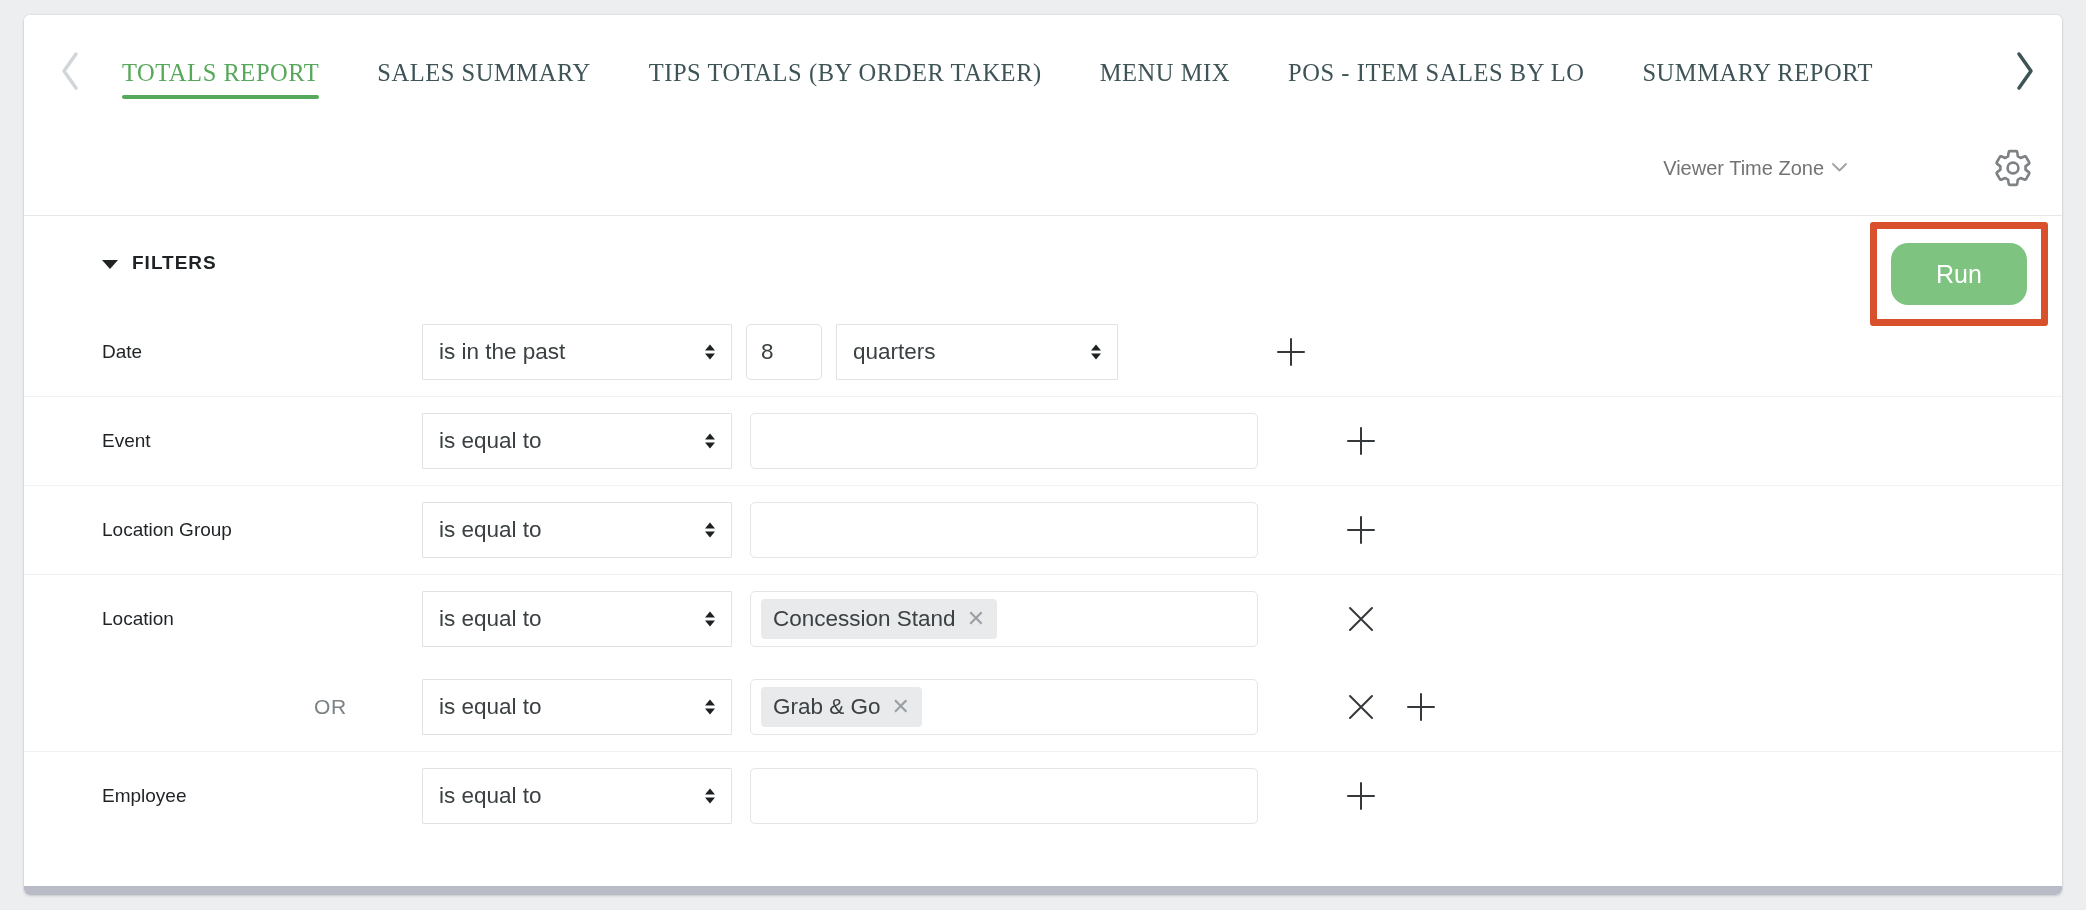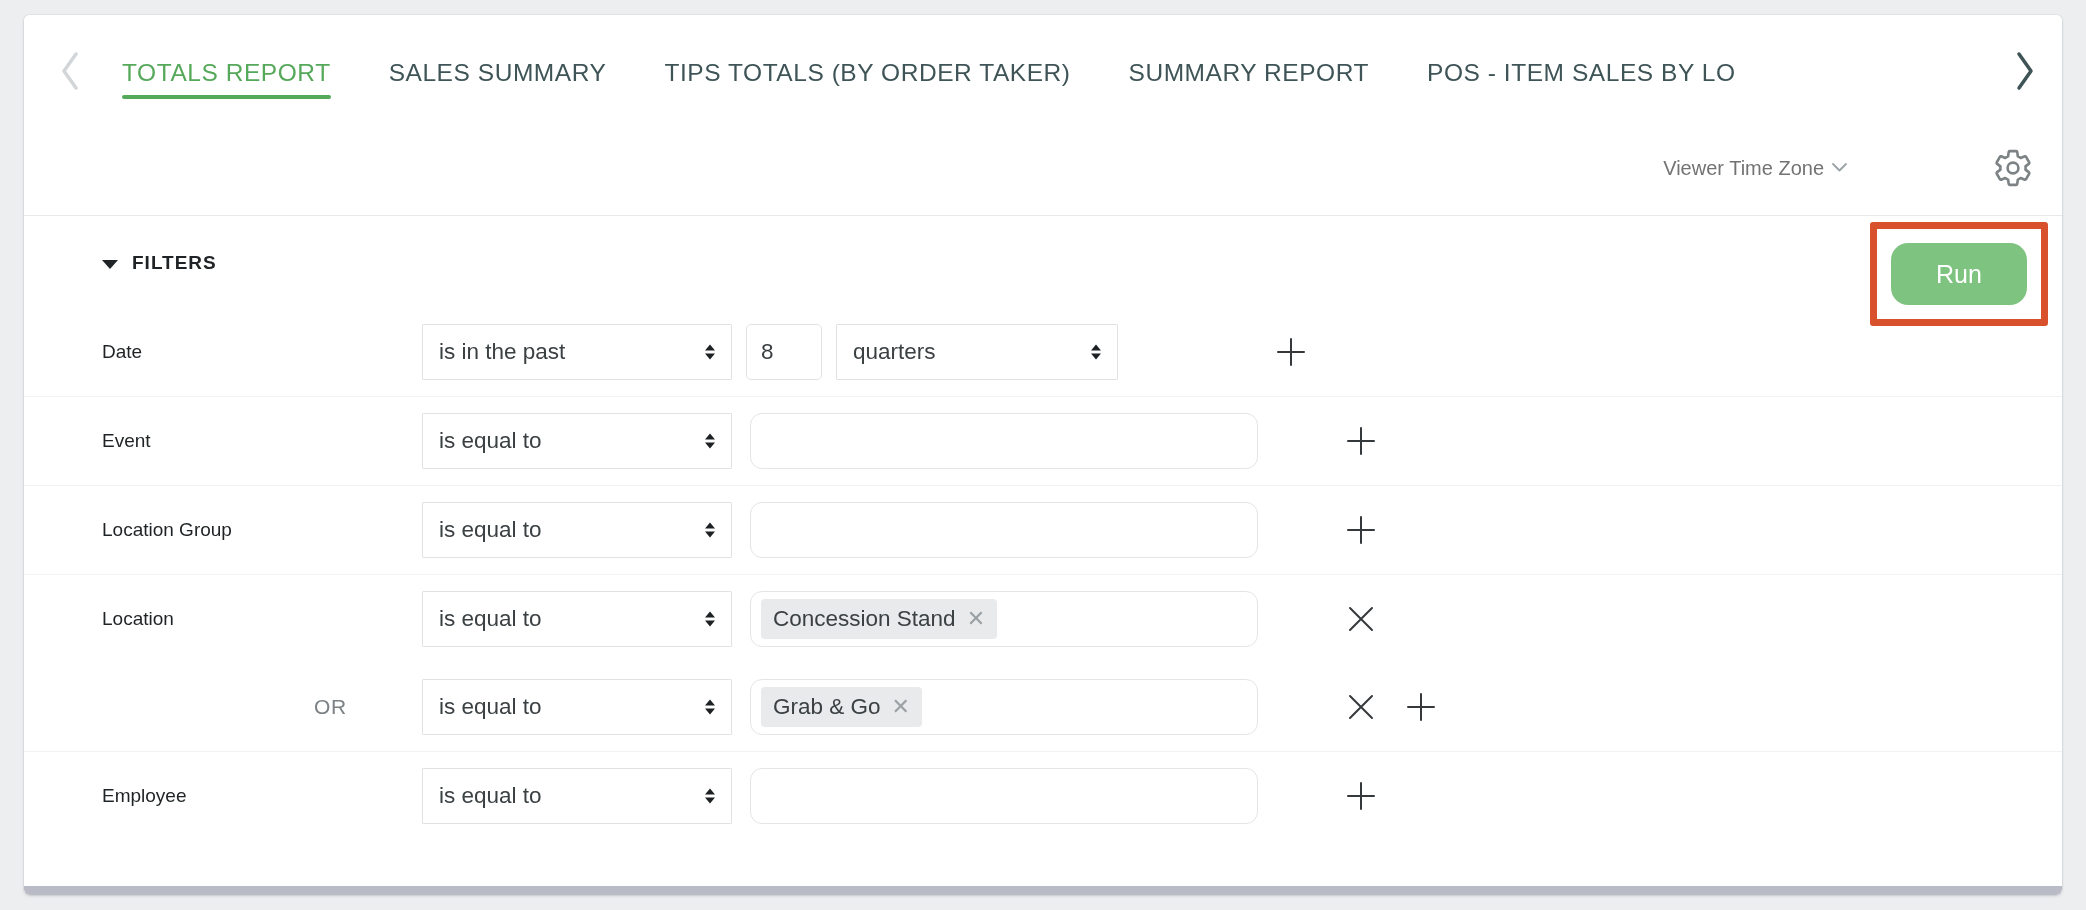--- a/index.html
+++ b/index.html
@@ -53,20 +53,21 @@
   .chev.left  { margin-left: 18px; }
   .chev.right { margin-right: 10px; }
 
   .tabs {
     display: flex;
     align-items: center;
     flex: 1 1 auto;
     height: 112px;
     overflow: hidden;
     position: relative;
+    font-family: Liberation Serif, serif;
   }
   .tab {
     position: relative;
     height: 112px;
     padding: 0 0;
     margin-right: 58px;
     display: flex;
     align-items: center;
     white-space: nowrap;
     font-size: 24.5px;
@@ -275,21 +276,21 @@
     background: #fff;
   }
 
   .sel.unit { margin-left: 14px; width: 282px; flex: 0 0 282px; }
 
   .valuebox {
     width: 508px;
     flex: 0 0 508px;
     height: 56px;
     border: 1px solid #e3e5e7;
-    border-radius: 12px;
+    border-radius: 5px;
     margin-left: 18px;
     background: #fff;
     display: flex;
     align-items: center;
     padding: 0 10px;
     gap: 8px;
     cursor: text;
   }
   .token {
     display: inline-flex;
@@ -358,24 +359,27 @@
         <div class="tab active">
           <span>TOTALS REPORT</span>
         </div>
         <div class="tab">
           <span>SALES SUMMARY</span>
         </div>
         <div class="tab">
           <span>TIPS TOTALS (BY ORDER TAKER)</span>
         </div>
         <div class="tab">
-          <span>SUMMARY REPORT</span>
+          <span>MENU MIX</span>
         </div>
         <div class="tab clipped">
           <span>POS - ITEM SALES BY LO</span>
+        </div>
+        <div class="tab">
+          <span>SUMMARY REPORT</span>
         </div>
       </div>
 
       <div class="chev right">
         <span>
           <svg width="26" height="44" viewBox="0 0 26 44" fill="none">
             <path d="M8 5 L20 22 L8 39" stroke="#3f5457" stroke-width="3.5" stroke-linecap="round" stroke-linejoin="round"></path>
           </svg>
         </span>
       </div>

